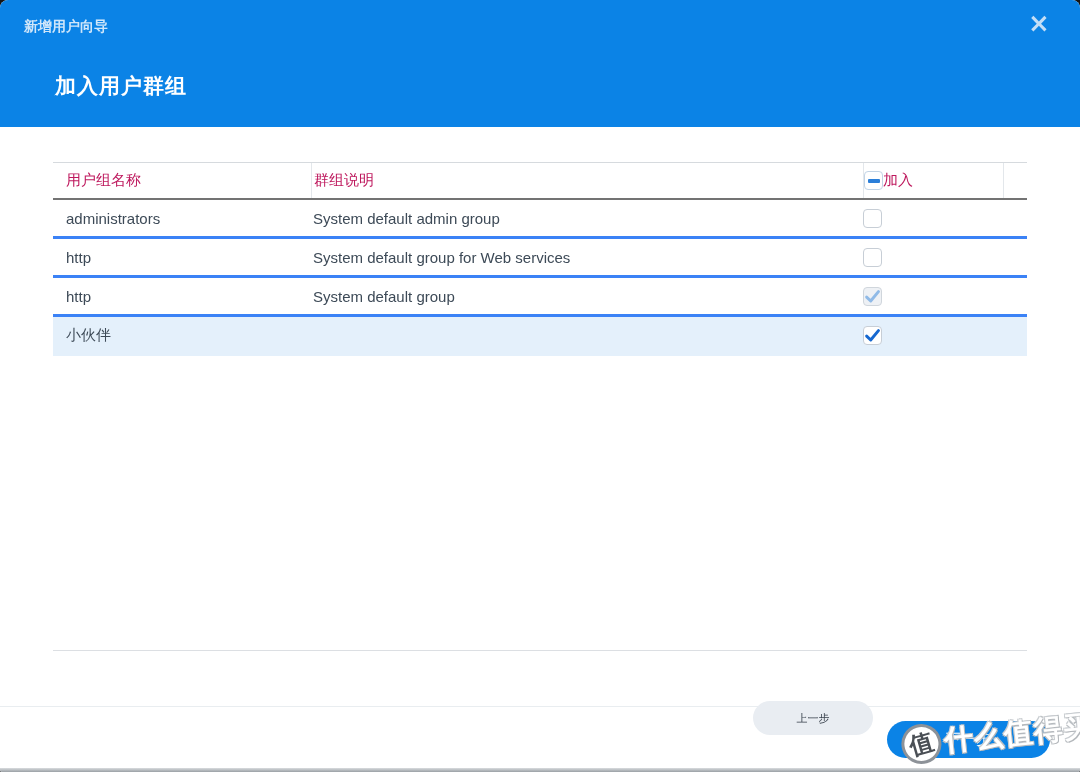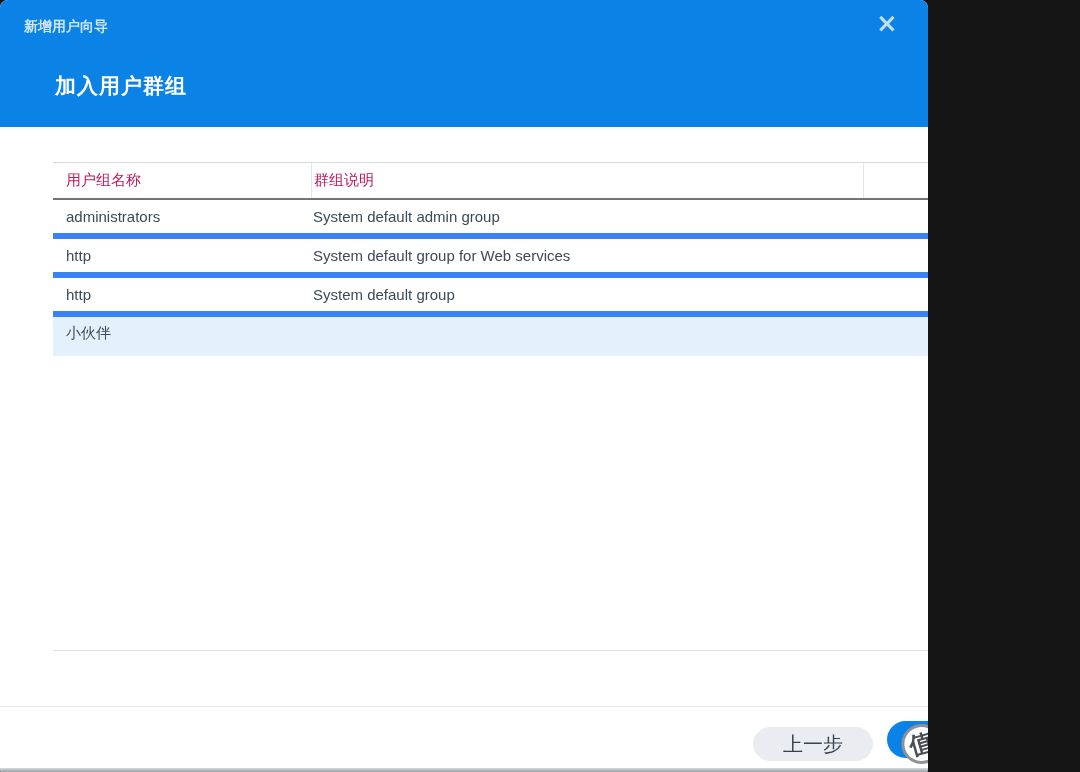--- a/index.html
+++ b/index.html
@@ -1,63 +1,63 @@
 <!DOCTYPE html>
 <html style="--accent: #0b83e6; --row-highlight: #e4f0fb; --check-blue: #1668d0; --check-disabled: #90bae7;"><head>
 <meta charset="utf-8">
 <style>
   * { box-sizing: border-box; margin: 0; padding: 0; }
   html,body { width: 1080px; height: 772px; background: #141414; font-family: "Liberation Sans", "DejaVu Sans", sans-serif; }
   .dialog {
-    position: relative; width: 928px; height: 772px;
+    position: relative; width: 1080px; height: 772px;
     background: #fff; border-radius: 8px 8px 2px 2px; overflow: hidden;
   }
   
   .header { position: absolute; left:0; top:0; width:100%; height:127px; background: var(--accent, #0b83e6); }
   .wizard-title { position:absolute; left:24px; top:18px; font-size:14px; font-weight:bold; color:#cfe6fa; }
   .step-title { position:absolute; left:55px; top:72px; font-size:21px; font-weight:bold; color:#ffffff; letter-spacing:1px; }
   .close { position:absolute; right:26px; top:8px; width:30px; height:30px; border:none; background:transparent;
            color:#c4def6; font-size:26px; font-weight:bold; line-height:30px; text-align:center; cursor:pointer;
            font-family:"DejaVu Sans", sans-serif; }
   
   .table { position:absolute; left:53px; top:162px; width:974px; height:489px;
            border-top:1px solid #d6dade; border-bottom:1px solid #dcdfe3; background:#fff; }
   .thead { display:flex; height:37px; align-items:center; color:#be185d; font-size:15px;
            border-bottom:2px solid #737373; }
   .thead .cell { height:100%; display:flex; align-items:center; }
   .thead .c-desc, .thead .c-check, .thead .c-gutter { border-left:1px solid #e3e7eb; }
   .cell { flex-shrink:0; }
   .c-name  { width:258px; padding-left:13px; }
   .c-desc  { width:552px; padding-left:2px; }
-  .c-check { width:140px; display:flex; align-items:center; justify-content:flex-end; gap:9px; }
+  .c-check { width:140px; display:flex; align-items:center; justify-content:flex-start; }
   .c-gutter{ flex:1; }
   .trow { display:flex; height:39px; align-items:center; font-size:15px; color:#3d4a57;
-          border-bottom:6px solid #3b82f6; }
+          border-bottom:3px solid #3b82f6; }
   .trow.selected { background: var(--row-highlight, #e4f0fb); border-bottom-color: transparent; }
   .trow .c-name, .trow .c-desc { overflow:hidden; white-space:nowrap; }
   
   .checkbox { width:19px; height:19px; border:1px solid #c7ced6; border-radius:4px; background:#fff;
               display:inline-flex; align-items:center; justify-content:center; cursor:pointer; }
   .checkbox .check { display:none; color: var(--check-blue, #1668d0); }
   .checkbox.checked .check { display:block; }
   .checkbox.checked.disabled { background:#eef1f5; border-color:#d0d6dc; }
   .checkbox.checked.disabled .check { color: var(--check-disabled, #90bae7); }
   .checkbox.indeterminate { border-color:#c2d4e6; }
   .checkbox.indeterminate::after { content:""; width:12px; height:4px; background:#2b7fd9; border-radius:1px; }
   
   .statusbar { position:absolute; top:657px; right:66px; height:30px; display:flex; align-items:center;
                font-size:15px; color:#3f4650; }
   .vsep { width:1px; height:26px; background:#d9dde1; margin:0 16px; }
   .refresh-btn { border:none; background:transparent; width:22px; height:22px; cursor:pointer;
                  display:flex; align-items:center; justify-content:center; color:#4a545e; }
   
   .footer-sep { position:absolute; top:706px; left:0; width:100%; height:1px; background:#e9edf0; }
   .btn { border:none; cursor:pointer; font-family:inherit; }
-  .btn-prev { position:absolute; left:753px; top:727px; width:120px; height:34px; border-radius:17px;
-              background:#e9edf2; color:#39424d; font-size:20px; }
+  .btn-prev { position:absolute; left:753px; top:701px; width:120px; height:34px; border-radius:17px;
+              background:#e9edf2; color:#39424d; font-size:11px; }
   .btn-next { position:absolute; left:887px; top:721px; width:163px; height:37px; border-radius:19px;
               background: var(--accent, #0b83e6); color:#fff; font-size:15px;font-family:Liberation Mono, monospace; }
   .bottom-edge { position:absolute; left:0; bottom:0; width:100%; height:4px;
                  background: linear-gradient(#d9dcdf, #9aa0a5); }
   
   .watermark { position:absolute; left:901px; top:716px; display:flex; align-items:center;
                transform: rotate(-6deg); z-index:6; pointer-events:none; }
   .wm-circle { width:40px; height:40px; border-radius:50%; background:#fff; border:3px solid #8d9298;
                color:#4a4f55; font-size:24px; font-weight:bold; display:flex; align-items:center;
                justify-content:center; transform: rotate(-10deg); flex-shrink:0; }

